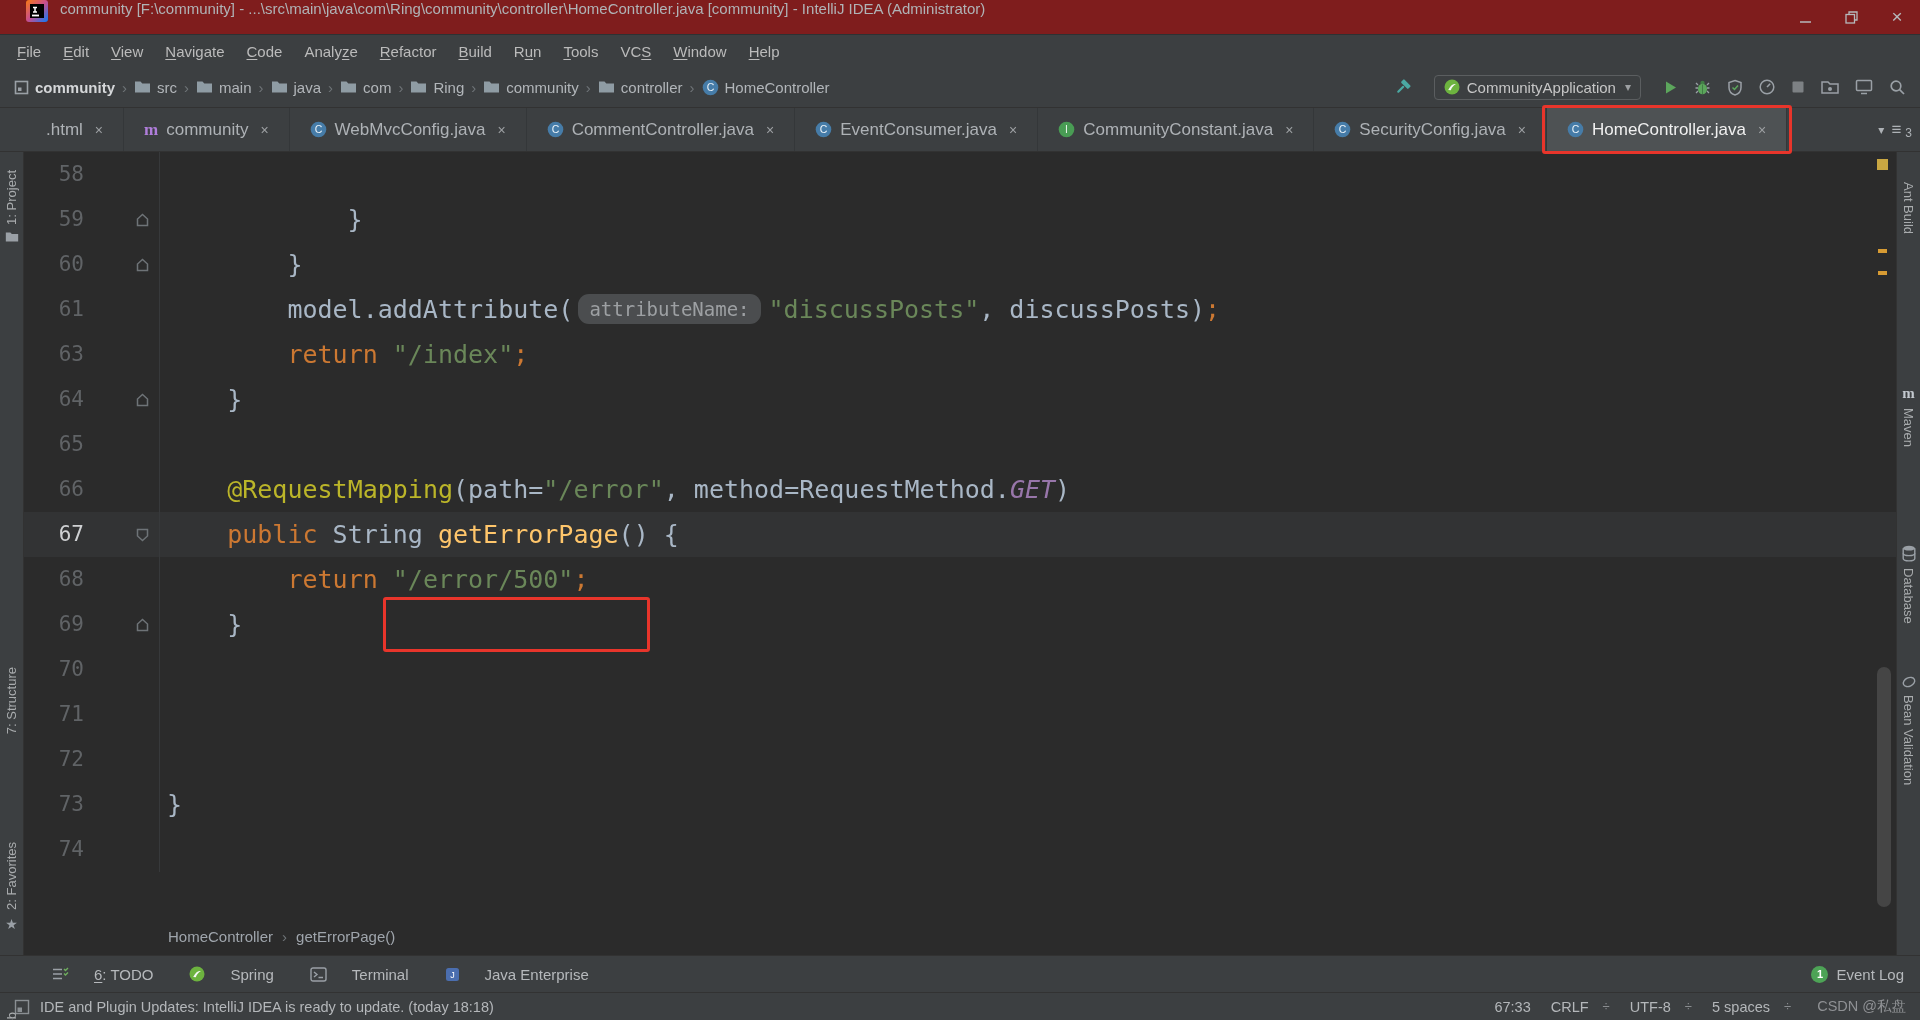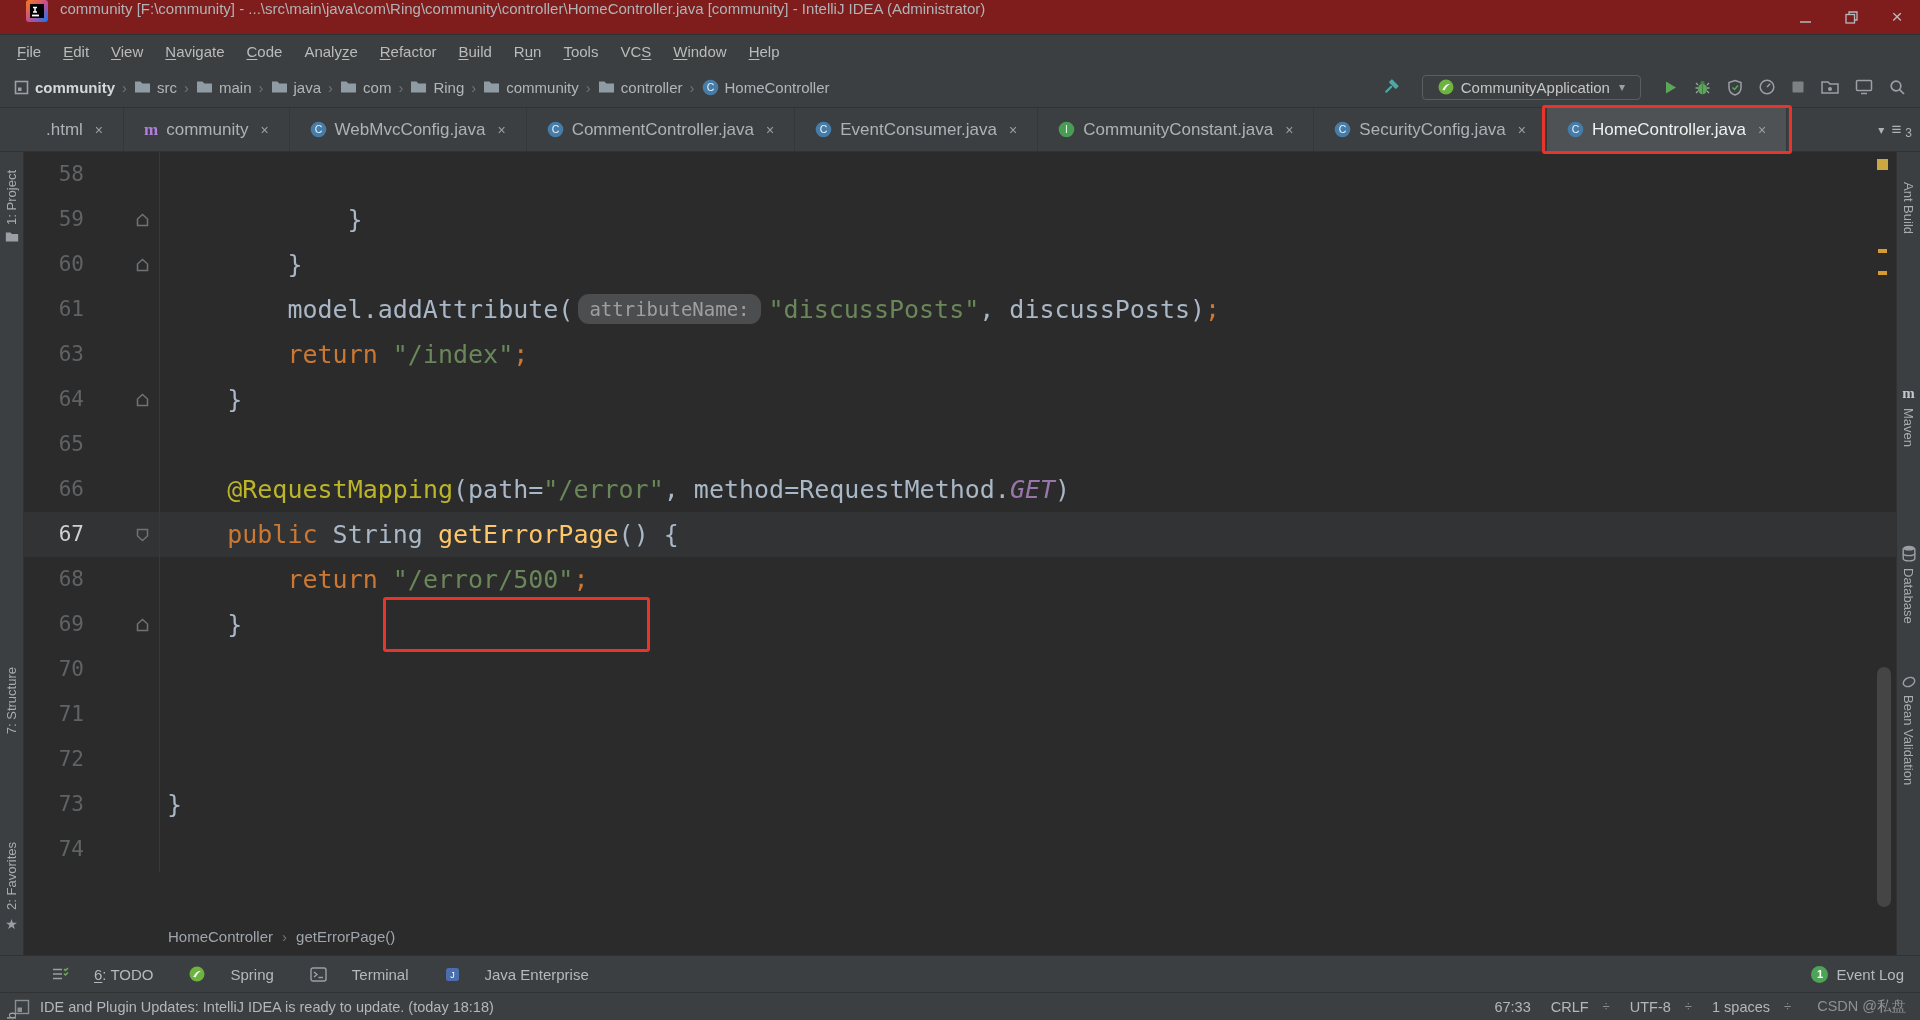--- a/index.html
+++ b/index.html
@@ -17,21 +17,21 @@
   .menu-item u{text-decoration:underline;text-underline-offset:2px}
   
   .navbar{height:41px;background:#3C3F41;display:flex;align-items:center;padding:0 14px;border-bottom:1px solid #323232}
   .crumbs{display:flex;align-items:center;font-size:15px;white-space:nowrap}
   .crumb{display:flex;align-items:center;gap:6px;color:#B2B6BA}
   .crumb.first span{font-weight:bold;color:#D5D7D9}
   .crumb-sep{color:#6F7478;margin:0 7px;font-size:15px}
   .nav-toolbar{margin-left:auto;display:flex;align-items:center;gap:16px}
   .tool{display:flex;align-items:center}
   .runcombo{display:flex;align-items:center;gap:7px;border:1px solid #5B5E60;border-radius:4px;
-            padding:3px 15px;font-size:15px;color:#C6C6C6;margin:0 6px;white-space:nowrap}
+            padding:3px 9px;font-size:15px;color:#C6C6C6;margin:0 6px;white-space:nowrap}
   .runcombo .chev{color:#9DA0A3;font-size:12px;margin-left:2px}
   .ic{display:inline-flex;align-items:center}
   
   .tabbar{height:44px;background:#3C3F41;display:flex;align-items:stretch;padding-left:26px;border-bottom:1px solid #323232;position:relative}
   .tab-list{display:flex;align-items:stretch}
   .tab{display:flex;align-items:center;gap:8px;padding:0 20px;border-right:1px solid #343739;
        font-size:17px;color:#AEB2B6;white-space:nowrap}
   .tab.active{background:#4E5254;color:#F0F0F0}
   .tclose{color:#9DA0A3;font-size:14px;margin-left:4px}
   .micon{color:#B07EDB;font-weight:bold;font-size:17px;font-family:"Liberation Serif",serif}
@@ -606,21 +606,21 @@
           <rect x="3.5" y="8.5" width="4.5" height="4.5" fill="#8A8F93"></rect>
         </svg>
       </span>
     <span class="msg">IDE and Plugin Updates: IntelliJ IDEA is ready to update. (today 18:18)</span>
     <div class="status-right">
       <span>67:33</span>
       <span>CRLF</span>
       <span class="wsep">÷</span>
       <span>UTF-8</span>
       <span class="wsep">÷</span>
-      <span>1 spaces</span>
+      <span>5 spaces</span>
       <span class="wsep">÷</span>
       <span class="watermark">CSDN @私盘</span>
     </div>
   </div>
 
 <div class="redbox" style="left: 1542px; top: 105px; width: 250.203px; height: 49px;"></div>
     <div class="redbox" style="left: 382.797px; top: 597px; width: 267.688px; height: 55px;"></div>
   </div>
 
 </body></html>

